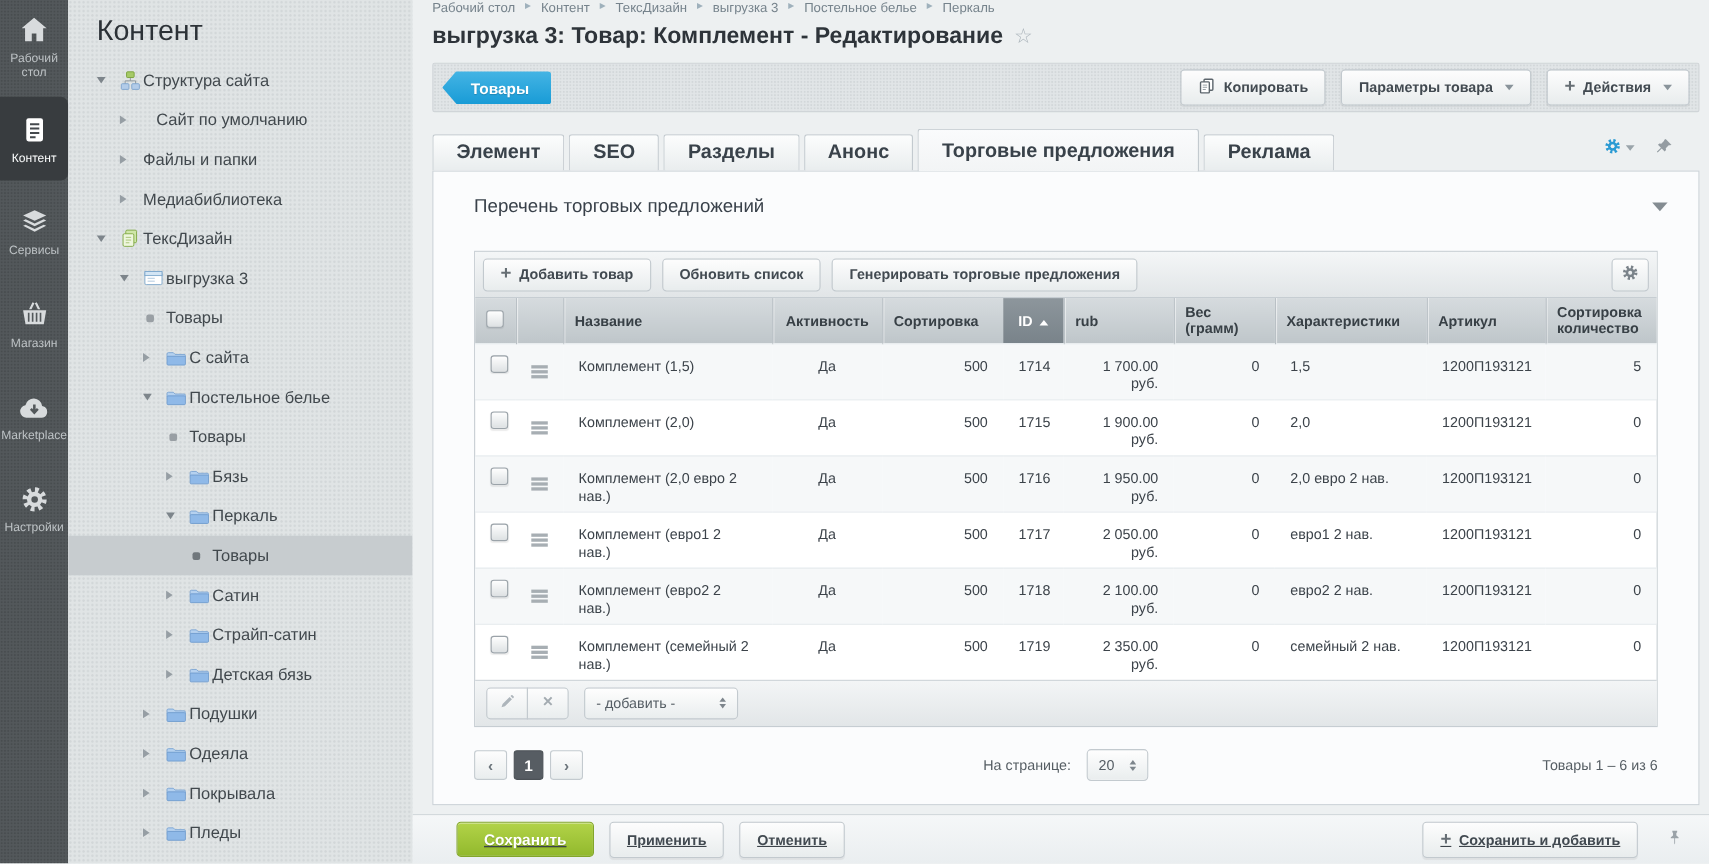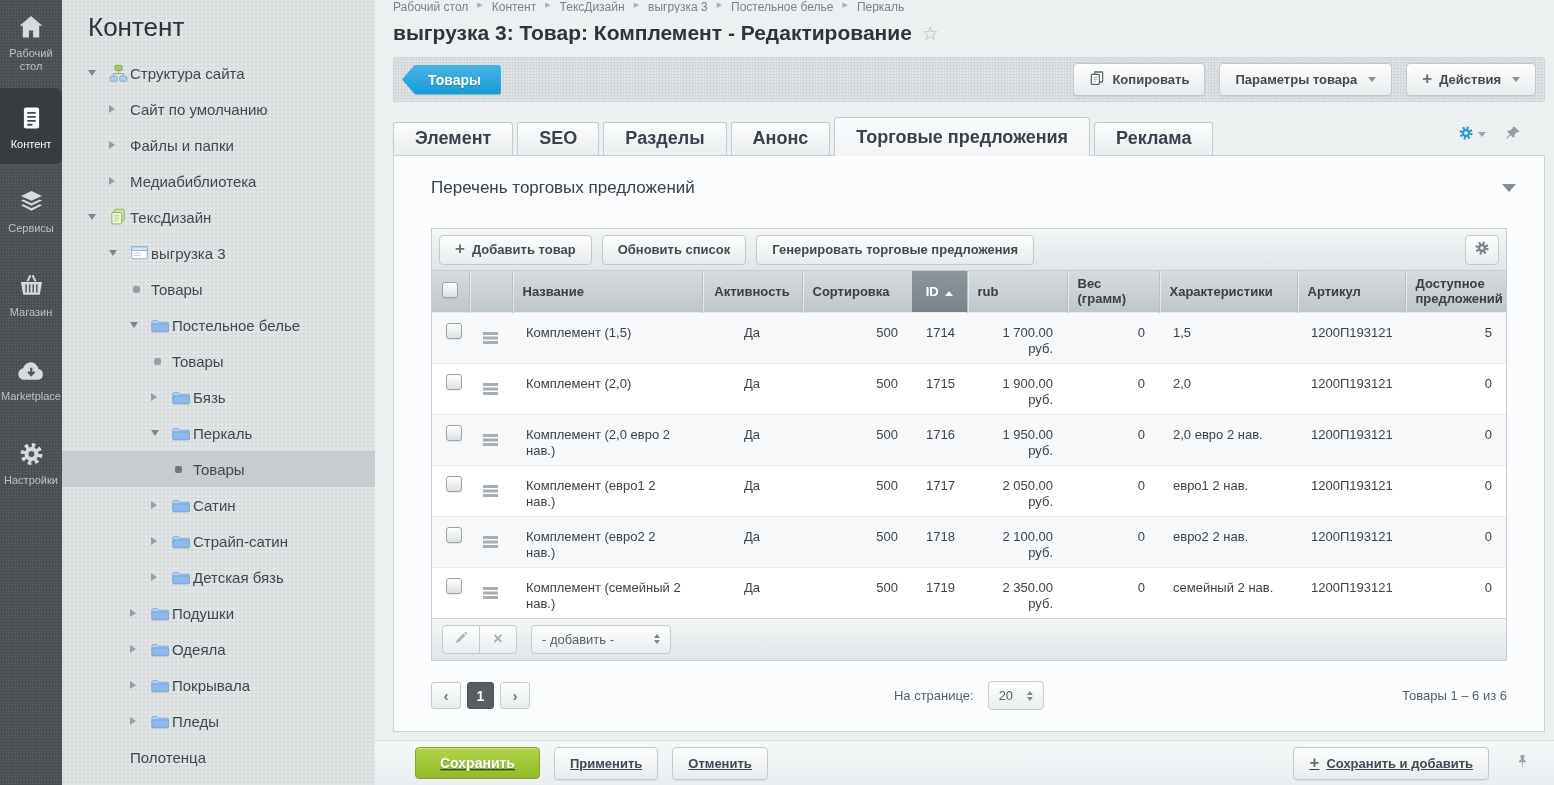--- a/index.html
+++ b/index.html
@@ -227,21 +227,21 @@
               <g stroke="#8e989e" fill="none">
                 <path d="M11 7.5v3.5M5.5 11v3.5M16.5 11v3.5M5.5 11h11"></path>
               </g>
               <rect x="7" y="1.5" width="8" height="6" rx="1" fill="#a6ca67" stroke="#7ba33e"></rect>
               <rect x="1.5" y="14" width="8" height="6" rx="1" fill="#b3cce9" stroke="#82a7cf"></rect>
               <rect x="12.5" y="14" width="8" height="6" rx="1" fill="#b3cce9" stroke="#82a7cf"></rect>
             </svg>
           </span>
     <span class="t-label">Структура сайта</span>
   </li>
-        <li class="tree-item" style="padding-left: 47px;">
+        <li class="tree-item" style="padding-left: 47px; gap: 12px;">
     <span class="t-arrow">
             <i class="tri tri-r"></i>
           </span>
 
     <span class="t-label">Сайт по умолчанию</span>
   </li>
         <li class="tree-item" style="padding-left: 47px;">
     <span class="t-arrow">
             <i class="tri tri-r"></i>
           </span>
@@ -284,20 +284,32 @@
             </svg>
           </span>
     <span class="t-label">выгрузка 3</span>
   </li>
         <li class="tree-item" style="padding-left: 68px;">
     <span class="t-arrow">
             <i class="dot"></i>
           </span>
 
     <span class="t-label">Товары</span>
+  </li>
+        <li class="tree-item" style="padding-left: 68px;">
+    <span class="t-arrow">
+            <i class="tri tri-r"></i>
+          </span>
+    <span class="t-icon">
+            <svg viewBox="0 0 22 18" width="18" height="15">
+              <path d="M1 4.5A1.5 1.5 0 012.5 3H8l2 2h10a1.5 1.5 0 011.5 1.5V8H1z" fill="#b5d1ef" stroke="#7aa4d2"></path>
+              <rect x="1" y="7" width="20.5" height="9.8" rx="1.2" fill="#8fb9e8" stroke="#6f9cce"></rect>
+            </svg>
+          </span>
+    <span class="t-label">С сайта</span>
   </li>
         <li class="tree-item" style="padding-left: 68px;">
     <span class="t-arrow">
             <i class="tri tri-d"></i>
           </span>
     <span class="t-icon">
             <svg viewBox="0 0 22 18" width="18" height="15">
               <path d="M1 4.5A1.5 1.5 0 012.5 3H8l2 2h10a1.5 1.5 0 011.5 1.5V8H1z" fill="#b5d1ef" stroke="#7aa4d2"></path>
               <rect x="1" y="7" width="20.5" height="9.8" rx="1.2" fill="#8fb9e8" stroke="#6f9cce"></rect>
             </svg>
@@ -553,21 +565,21 @@
               <th class="c-check"><span class="checkbox"></span></th>
               <th class="c-handle"></th>
               <th class="c-name"><span>Название</span></th>
               <th class="c-active"><span>Активность</span></th>
               <th class="c-sort"><span>Сортировка</span></th>
               <th class="th-sorted"><span>ID</span><span class="sort-asc-icon"></span></th>
               <th class="c-price"><span>rub</span></th>
               <th class="c-weight"><span>Вес (грамм)</span></th>
               <th class="c-chars"><span>Характеристики</span></th>
               <th class="c-article"><span>Артикул</span></th>
-              <th class="c-qty"><span>Доступное предложений</span></th>
+              <th class="c-qty"><span>Сортировка количество</span></th>
             </tr>
           </thead>
           <tbody id="rows">
               <tr>
     <td class="c-check"><span class="checkbox"></span></td>
     <td class="c-handle"><span class="burger"></span></td>
     <td class="c-name">Комплемент (1,5)</td>
     <td class="c-active">Да</td>
     <td class="c-sort">500</td>
     <td class="c-id">1714</td>

